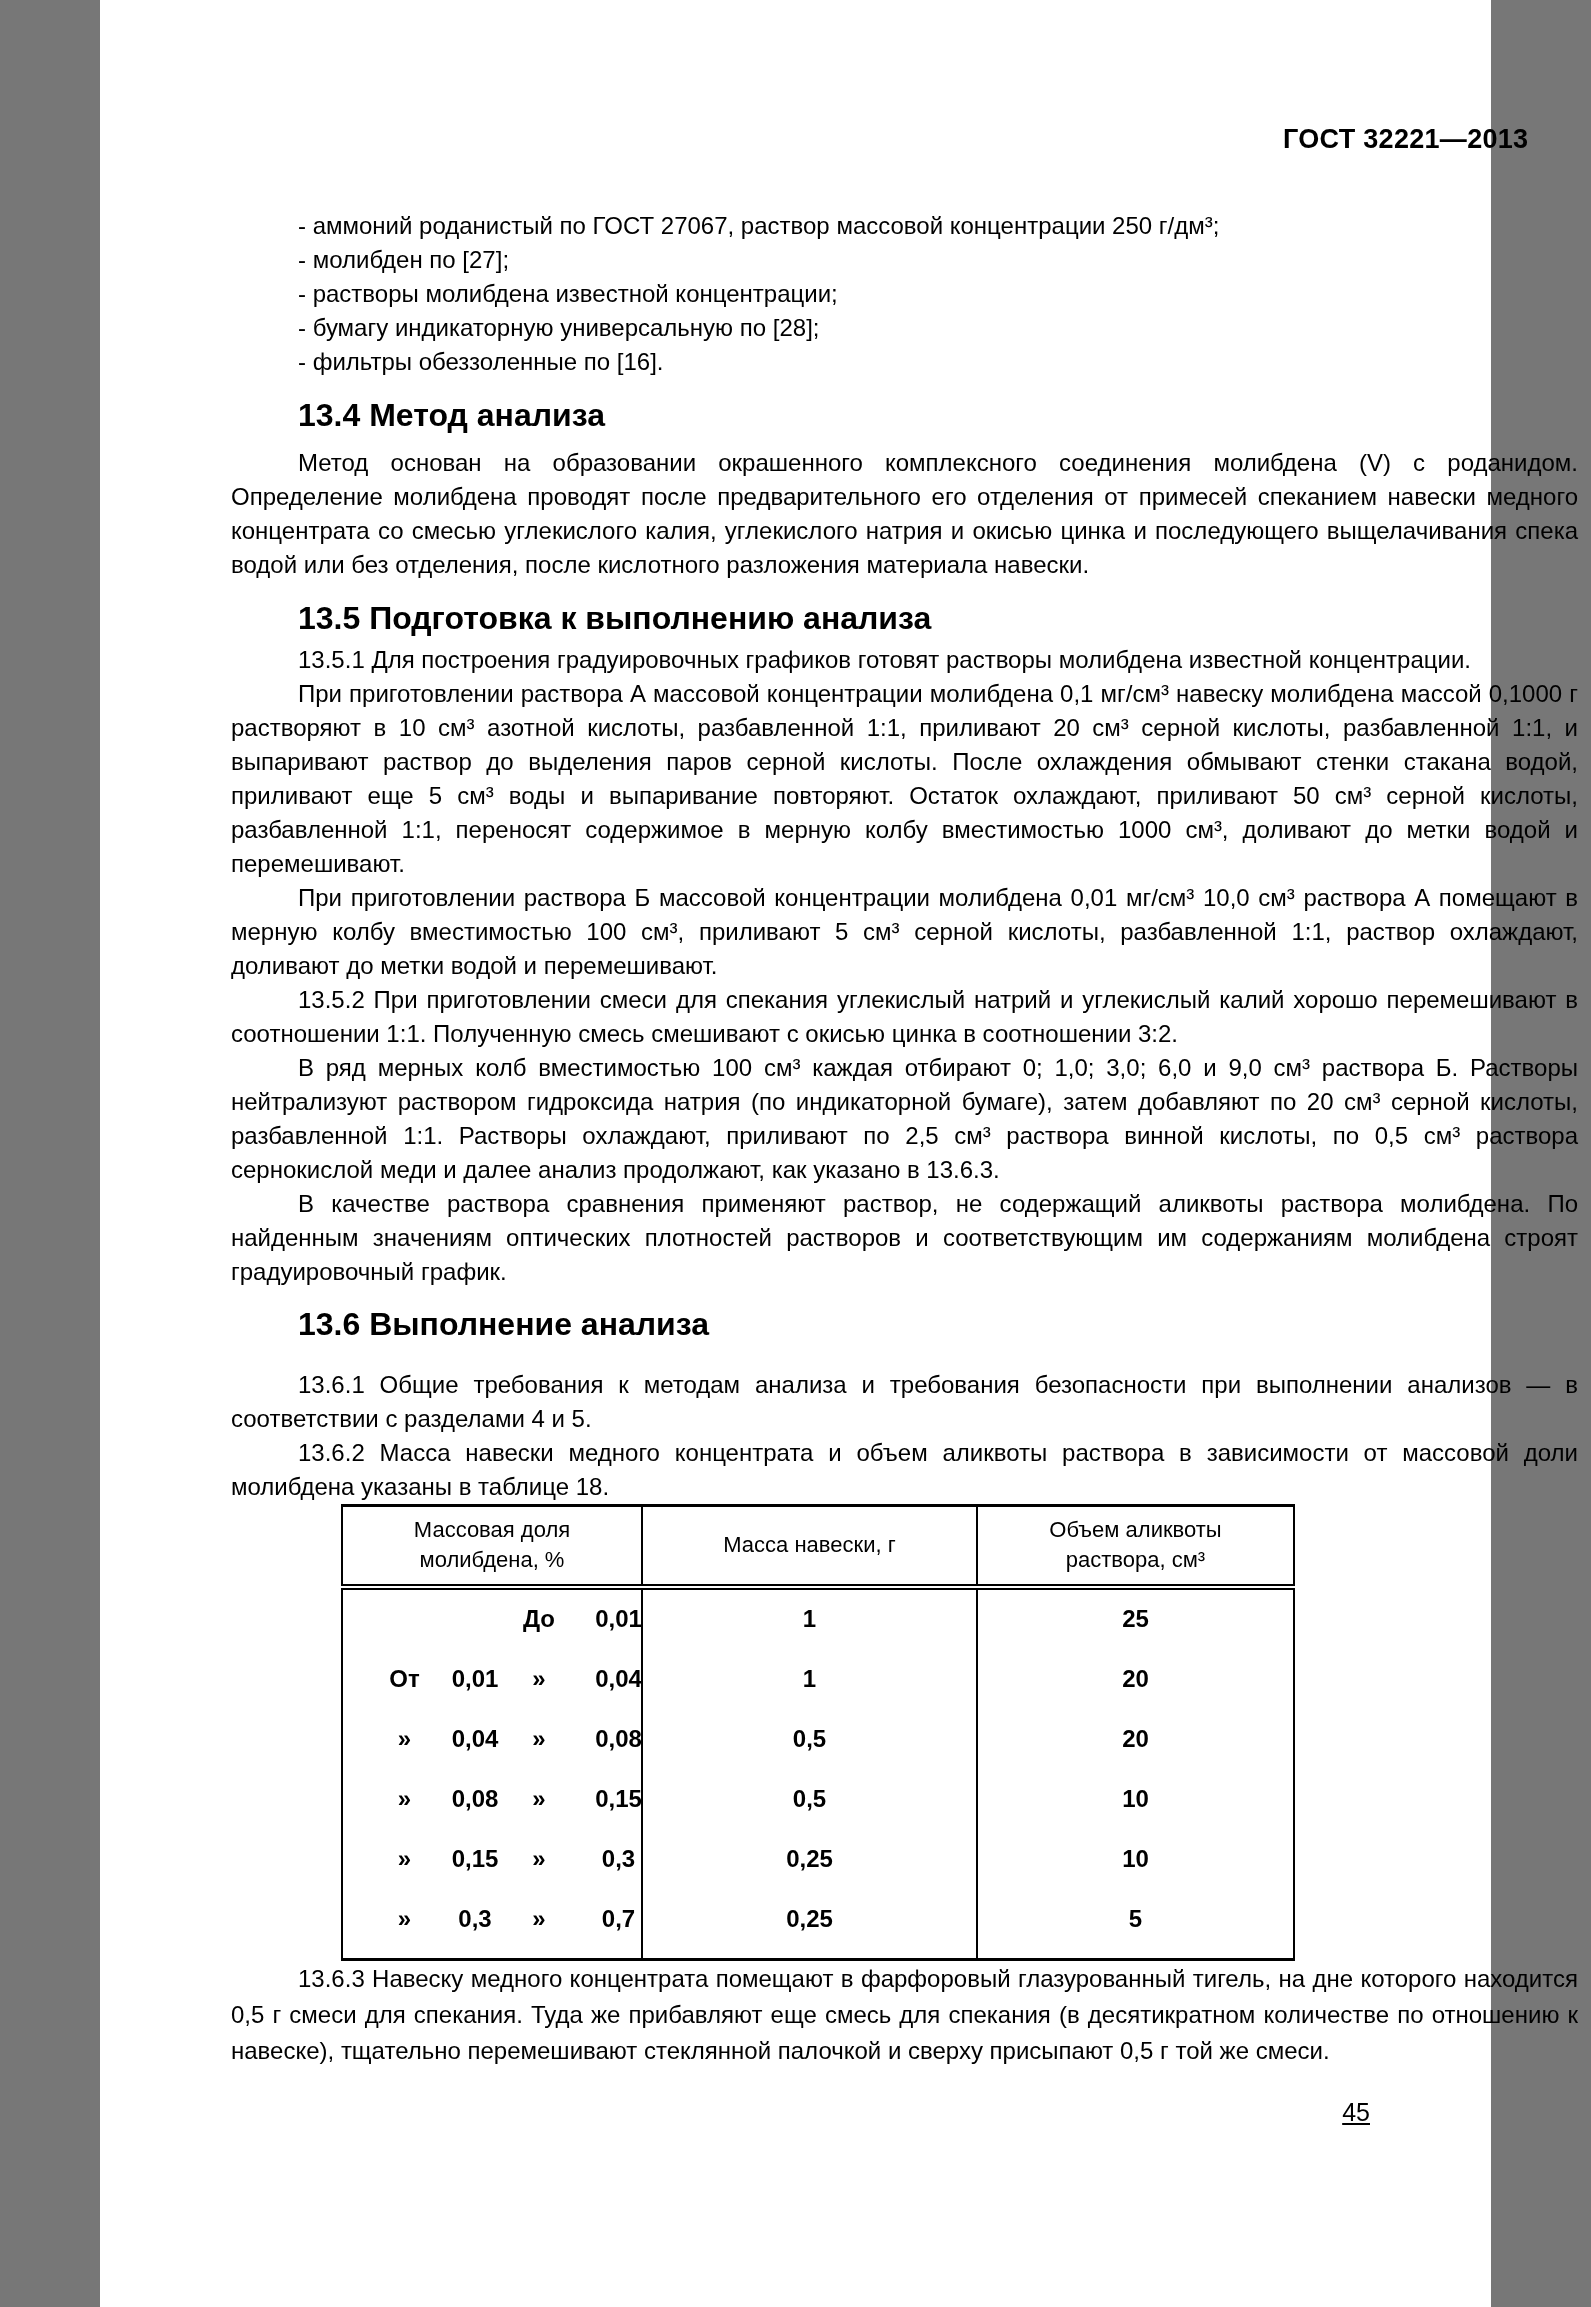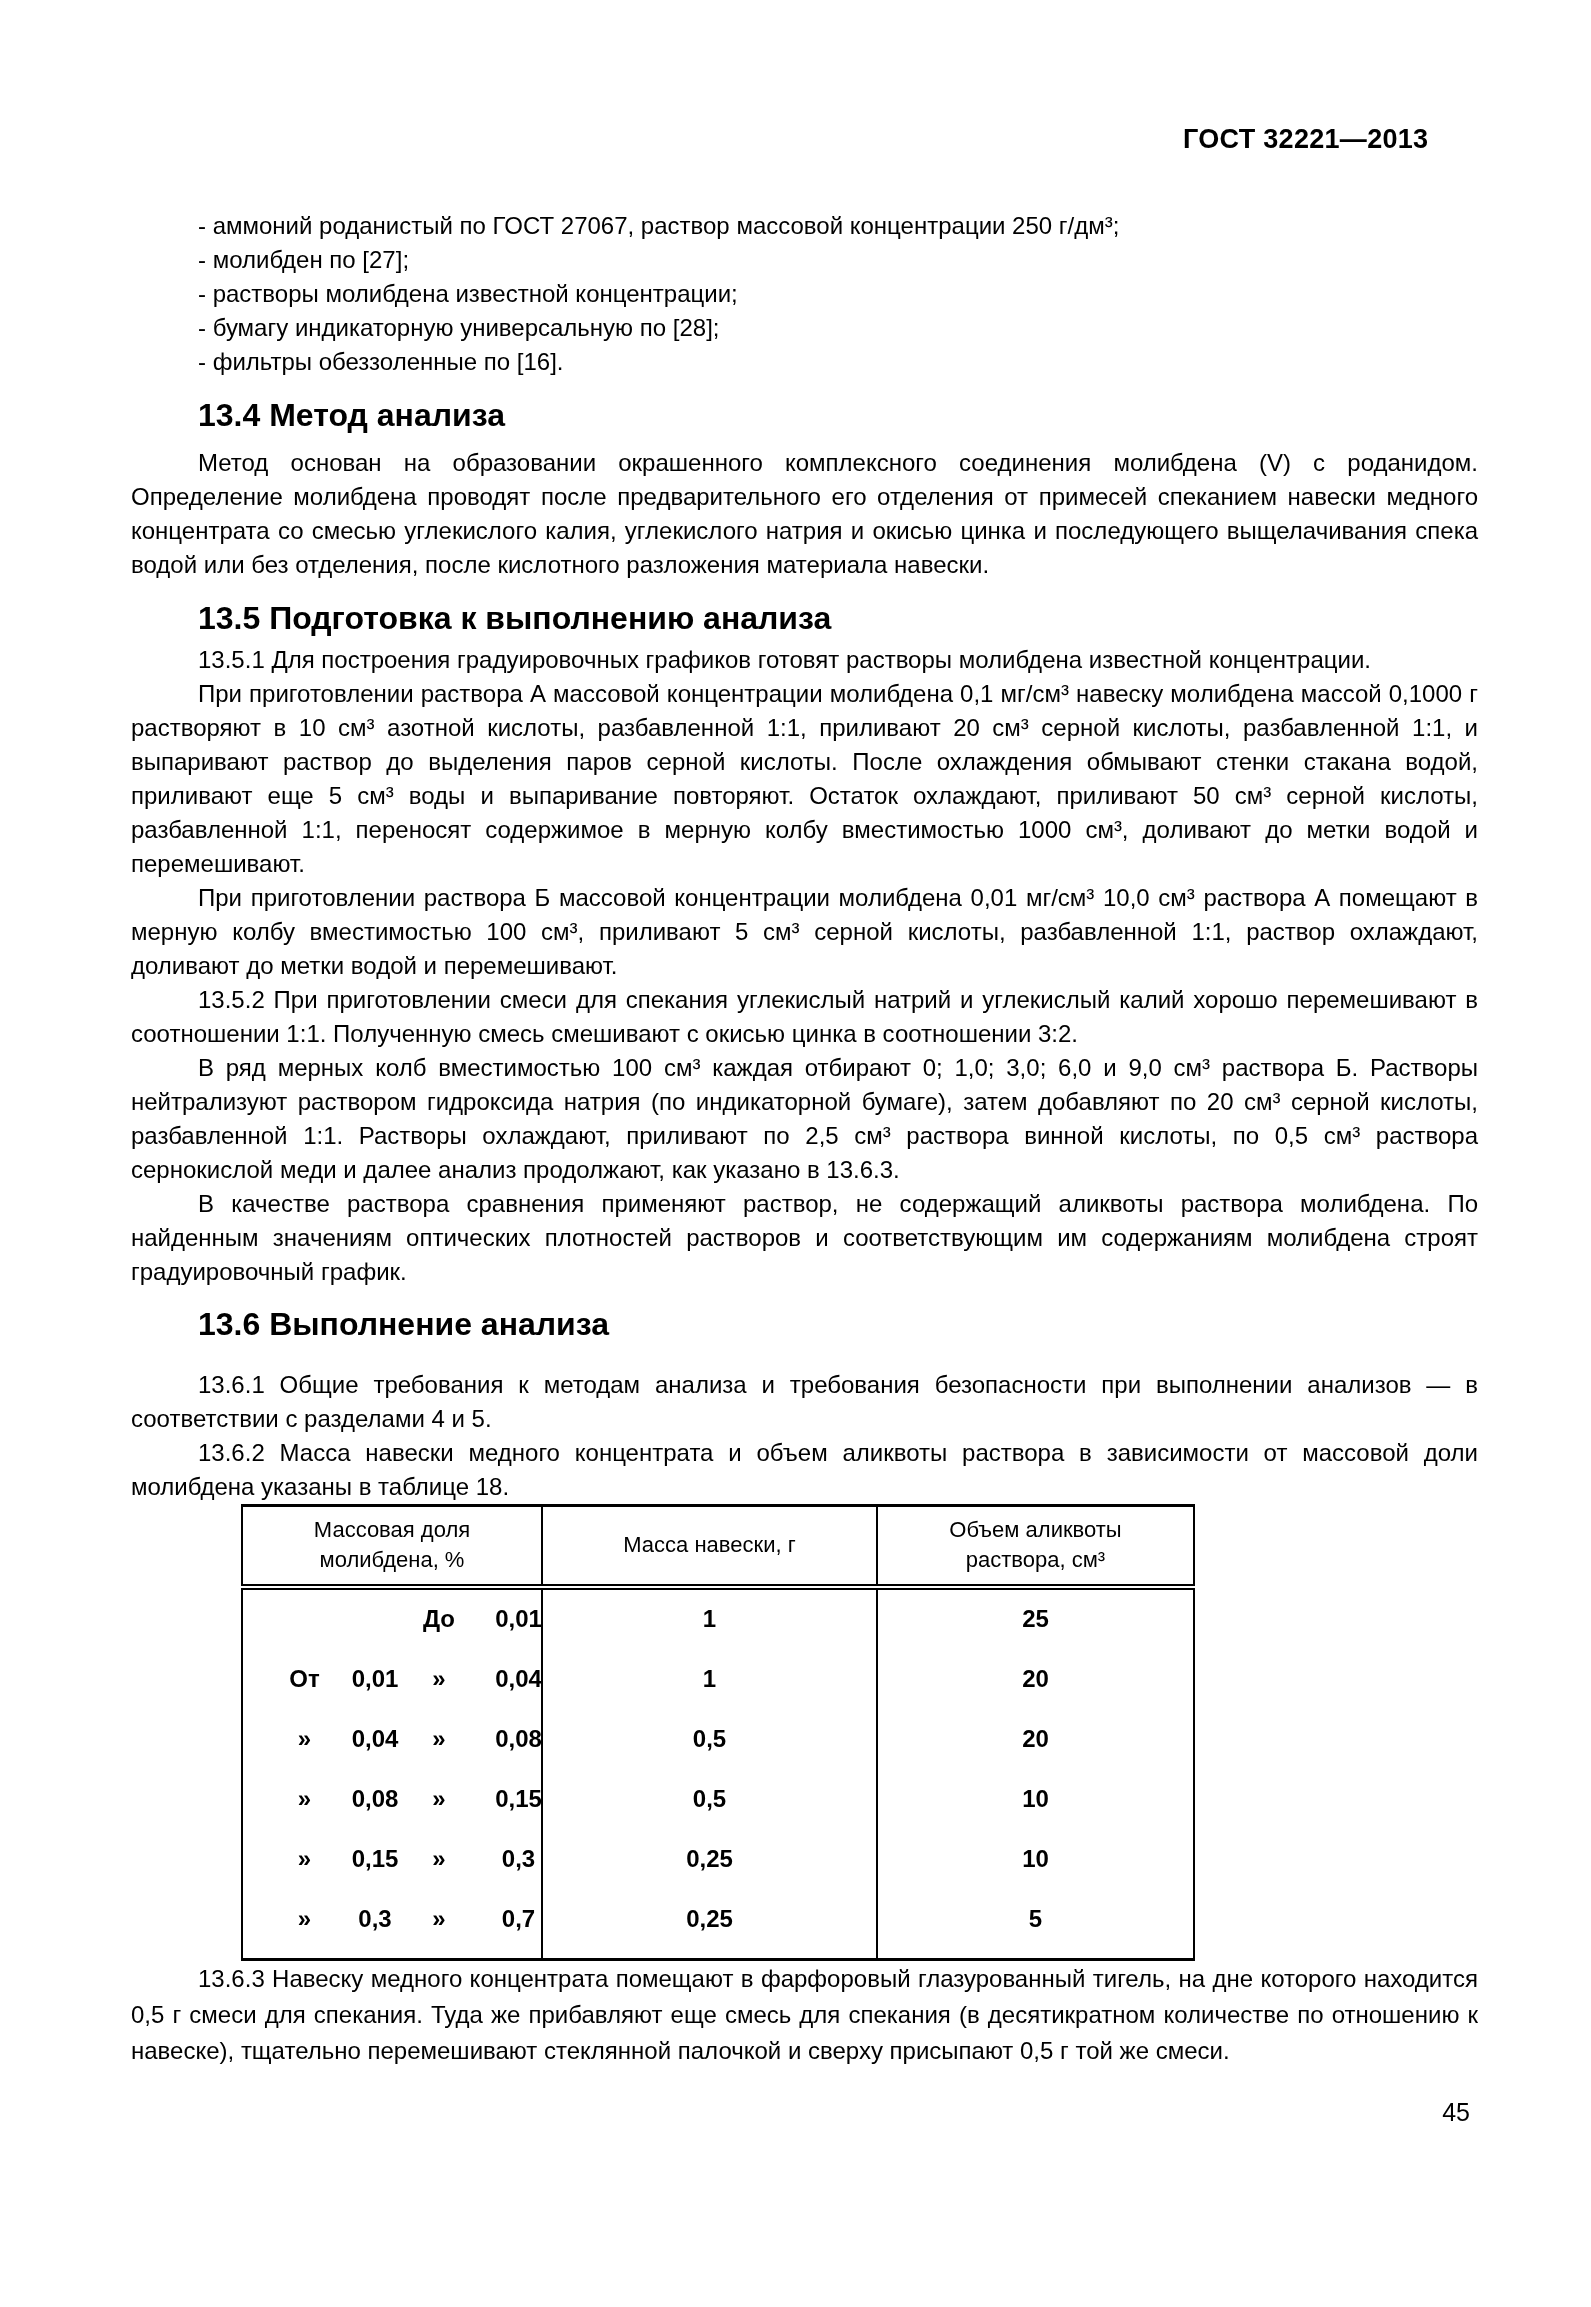--- a/index.html
+++ b/index.html
@@ -1,18 +1,18 @@
 <!DOCTYPE html>
 <html lang="ru" style="font-size:10.8px"><head>
 <meta charset="utf-8">
 <style>
   html,body { margin:0; padding:0; background:#777; }
   .page {
     position:relative;
-    width:1591px; height:2307px;
+    width:1391px; height:2307px;
     margin:0 auto;
     background:#ffffff;
     color:#000;
     font-family:"Liberation Sans", sans-serif;
   }
   .doc-header {
     position:absolute;
     top:124px; left:1183px;
     font-size:27px; font-weight:bold;
     letter-spacing:0.3px;
@@ -84,20 +84,21 @@
     display:grid;
     grid-template-columns:64px 77px 51px 108px;
     padding-left:13.5px;
     text-align:center;
   }
   .p-13-6-3 { margin-top:48px; line-height:36px; }
   .page-number {
     position:absolute;
     top:2098px; right:121px;
     font-size:25px;
+    text-decoration:underline;
   }
 </style>
 </head>
 <body>
 
 <div class="page">
 
   <div class="doc-header">ГОСТ 32221—2013</div>
 
   <main class="content">

